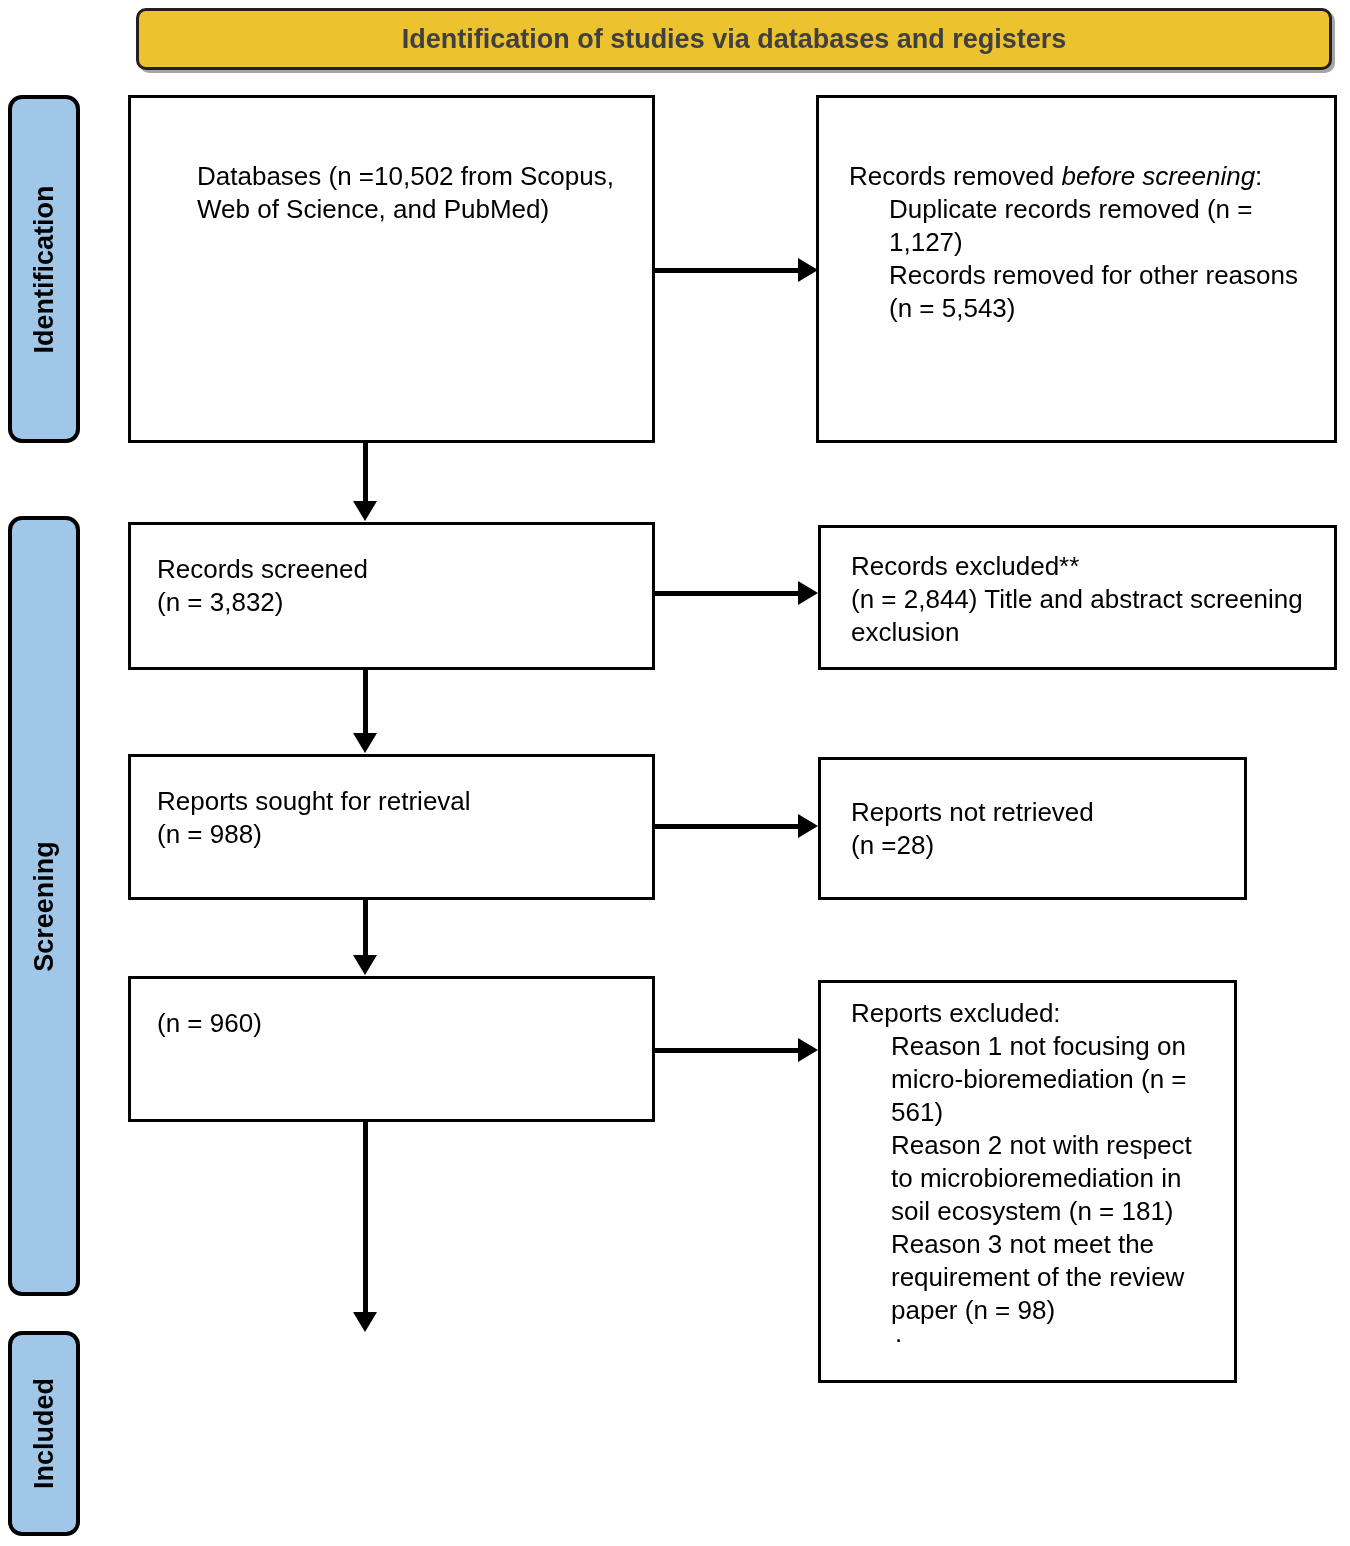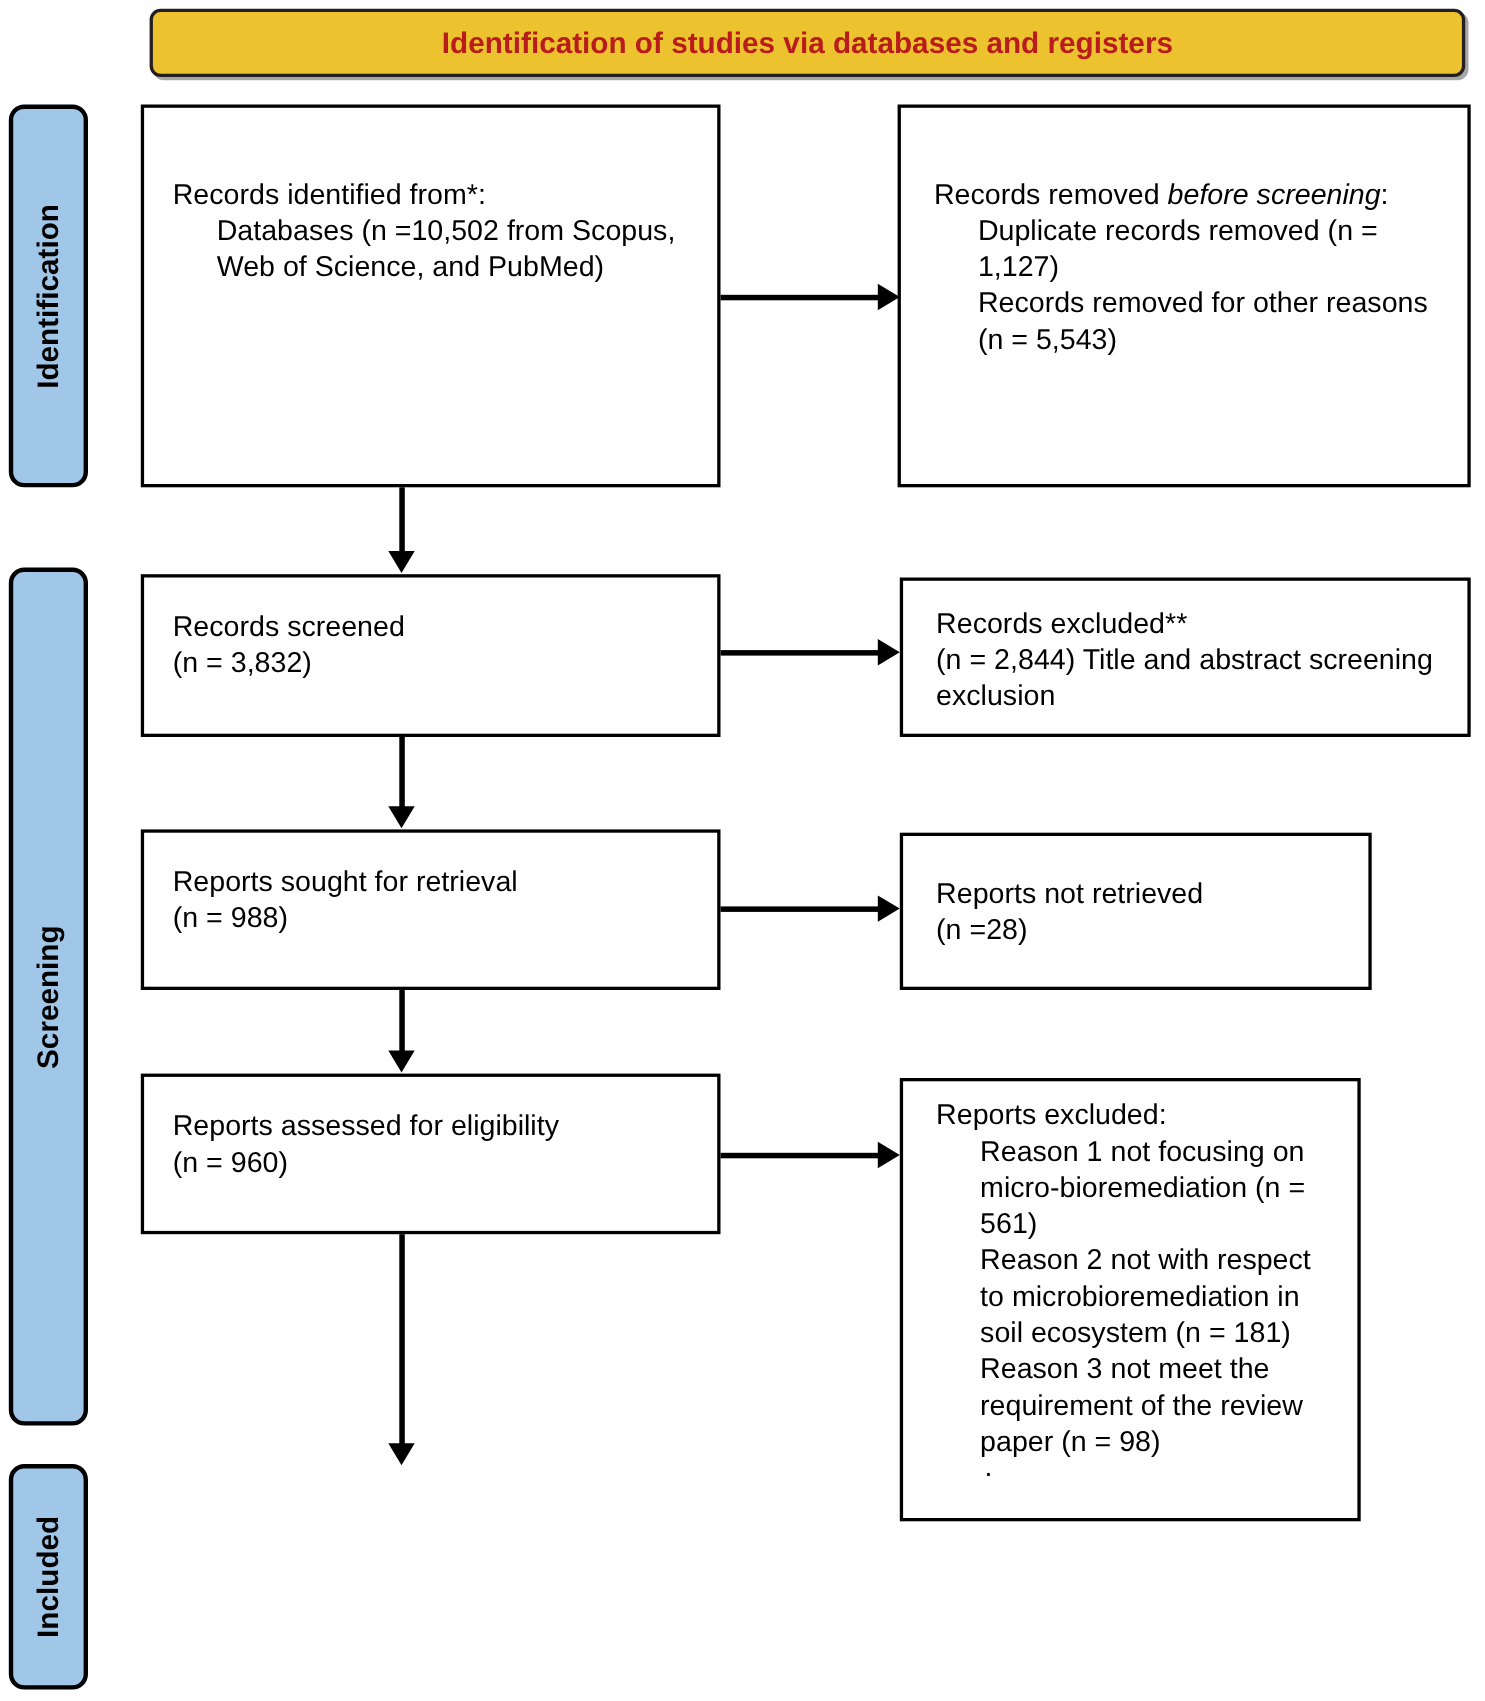--- a/index.html
+++ b/index.html
@@ -28,21 +28,21 @@
     border-radius: 10px;
     box-shadow: 3px 3px 0 rgba(0,0,0,0.35);
     display: flex;
     align-items: center;
     justify-content: center;
     box-sizing: border-box;
   }
   .banner-text {
     font-size: 27px;
     font-weight: bold;
-    color: #b91c1c;
+    color: #404040;
     letter-spacing: 0px;
     text-align: center;
   }
 
   
   .stage {
     position: absolute;
     left: 8px;
     width: 72px;
     background: #a0c6e8;
@@ -171,21 +171,20 @@
   </div>
   <div class="stage" id="stage-screening">
     <span class="stage-text">Screening</span>
   </div>
   <div class="stage" id="stage-included">
     <span class="stage-text">Included</span>
   </div>
 
   <div class="fbox" id="box-identified">
     <div class="fbox-inner">
-      <p>Records identified from*:</p>
       <p class="indent">Databases (n =10,502 from Scopus, Web of Science, and PubMed)</p>
     </div>
   </div>
 
   <div class="fbox" id="box-removed">
     <div class="fbox-inner">
       <p><span>Records removed </span><span class="ital">before screening</span><span>:</span></p>
       <p class="indent">Duplicate records removed (n = 1,127)</p>
       <p class="indent">Records removed for other reasons (n = 5,543)</p>
     </div>
@@ -214,21 +213,20 @@
 
   <div class="fbox" id="box-not-retrieved">
     <div class="fbox-inner">
       <p>Reports not retrieved</p>
       <p>(n =28)</p>
     </div>
   </div>
 
   <div class="fbox" id="box-assessed">
     <div class="fbox-inner">
-      <p>Reports assessed for eligibility</p>
       <p>(n = 960)</p>
     </div>
   </div>
 
   <div class="fbox" id="box-reports-excluded">
     <div class="fbox-inner">
       <p>Reports excluded:</p>
       <p class="indent">Reason 1 not focusing on micro-bioremediation (n = 561)</p>
       <p class="indent">Reason 2 not with respect to microbioremediation in soil ecosystem (n = 181)</p>
       <p class="indent">Reason 3 not meet the requirement of the review paper (n = 98)</p>

